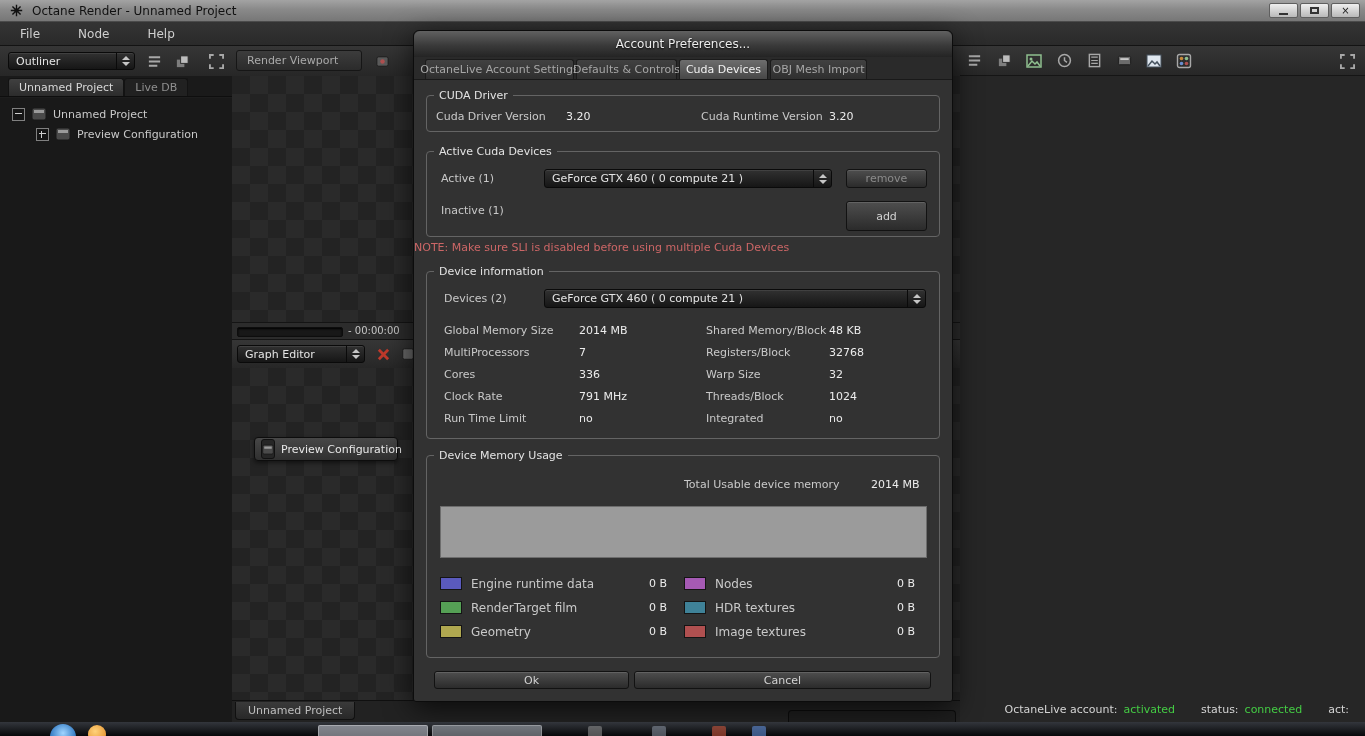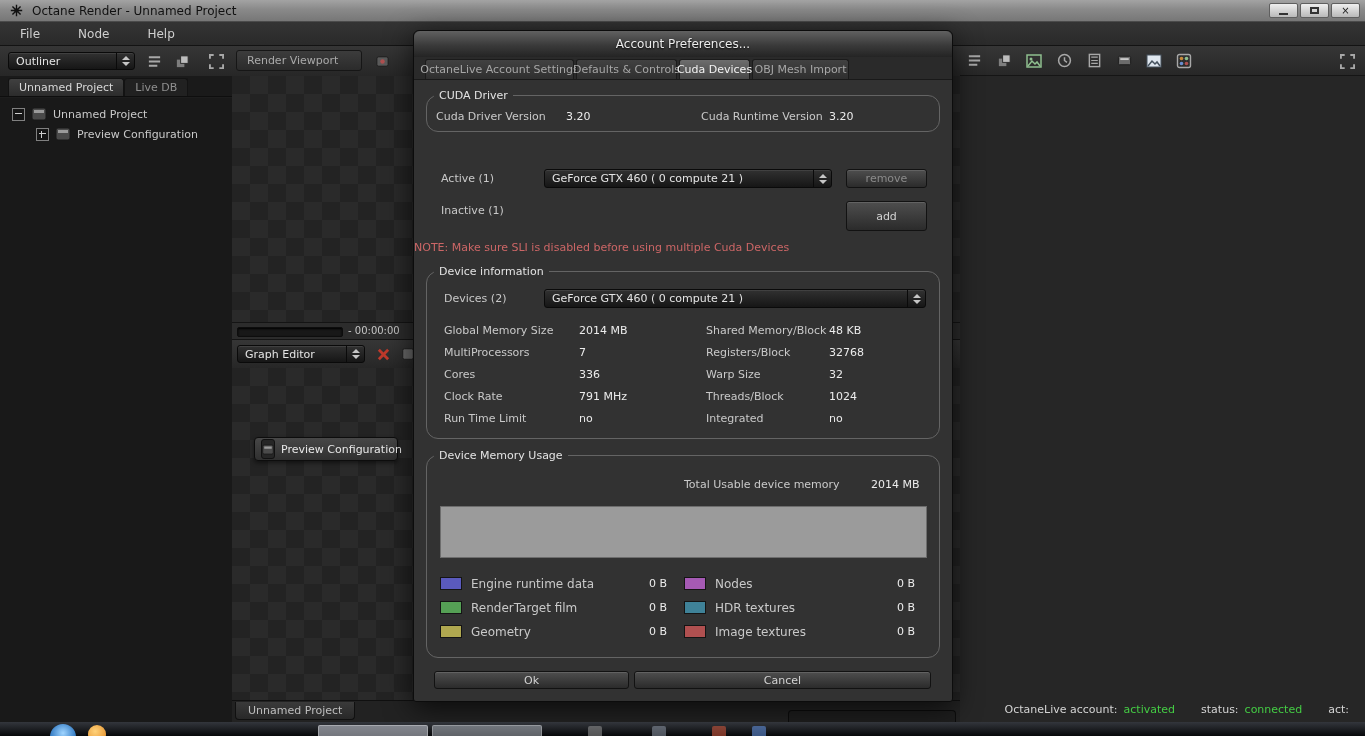--- a/index.html
+++ b/index.html
@@ -95,21 +95,21 @@
   #dlg-title{position:absolute;left:0;top:0;width:100%;height:26px;
     background:linear-gradient(#616161,#3a3a3a 55%,#242424);border-radius:6px 6px 0 0;
     display:flex;align-items:center;justify-content:center;color:#ececec;font-size:12px;
     text-shadow:0 1px 2px #000;box-sizing:border-box}
   #dlg-tabs{position:absolute;left:0;top:26px;width:100%;height:23px;background:#2a2a2a;
     border-bottom:1px solid #191919;display:flex;align-items:flex-end;padding-left:11px;box-sizing:border-box;gap:2px}
   .dtab{height:20px;display:flex;align-items:center;justify-content:center;font-size:11px;color:#a6a6a6;
     background:linear-gradient(#414141,#2f2f2f);border:1px solid #1b1b1b;border-bottom:none;
     border-radius:3px 3px 0 0;box-sizing:border-box;padding:0 4px;white-space:nowrap}
   .dtab.active{background:linear-gradient(#6d6d6d,#474747);color:#f2f2f2}
-  .grp{position:absolute;border:1px solid #646464;border-radius:12px;box-sizing:border-box}
+  .grp{position:absolute;border:1px solid #646464;border-radius:4px;box-sizing:border-box}
   .glabel{position:absolute;top:-8px;left:7px;background:#323232;padding:0 5px;color:#e3e3e3;font-size:11px;line-height:15px}
   .lbl{position:absolute;font-size:11px;color:#c9c9c9;white-space:nowrap}
   .val{position:absolute;font-size:11px;color:#ececec;white-space:nowrap}
   #dlg-note{position:absolute;left:0;top:210px;width:100%;font-size:11px;color:#cc6666}
   .dirow{position:relative;height:22px}
   .dirow span{position:absolute;top:0;line-height:22px}
   .dl{left:30px;font-size:11px;color:#c9c9c9}
   .dv{left:165px;font-size:11px;color:#ececec}
   .rl{left:292px;font-size:11px;color:#c9c9c9}
   .rv{left:415px;font-size:11px;color:#ececec}
@@ -335,32 +335,35 @@
   </div>
 
   <div id="mystery-tab"></div>
 
   <div id="dialog">
     <div id="dlg-title">Account Preferences...</div>
 
     <div id="dlg-tabs">
       <div class="dtab" style="width:149px">OctaneLive Account Settings</div>
       <div class="dtab" style="width:101px">Defaults &amp; Controls</div>
-      <div class="dtab active" style="width:71px">Cuda Devices</div>
+      <div class="dtab active" style="width:89px">Cuda Devices</div>
       <div class="dtab" style="width:97px">OBJ Mesh Import</div>
     </div>
 
     <div class="grp" style="left:12px;top:64px;width:514px;height:37px">
       <span class="glabel">CUDA Driver</span>
     </div>
     <span class="lbl" style="left:22px;top:79px">Cuda Driver Version</span>
     <span class="val" style="left:152px;top:79px">3.20</span>
     <span class="lbl" style="left:287px;top:79px">Cuda Runtime Version</span>
     <span class="val" style="left:415px;top:79px">3.20</span>
 
+    <div class="grp" style="left:12px;top:120px;width:514px;height:86px">
+      <span class="glabel">Active Cuda Devices</span>
+    </div>
     <span class="lbl" style="left:27px;top:141px">Active (1)</span>
     <div class="combo abs" style="left:130px;top:138px;width:288px;height:19px">
       <span class="ctxt">GeForce GTX 460 ( 0 compute 21 )</span>
       <span class="spin">
           <i class="tri-up"></i>
           <i class="tri-down"></i>
         </span>
     </div>
     <div class="pbtn dim abs" style="left:432px;top:138px;width:81px;height:19px">remove</div>
 

